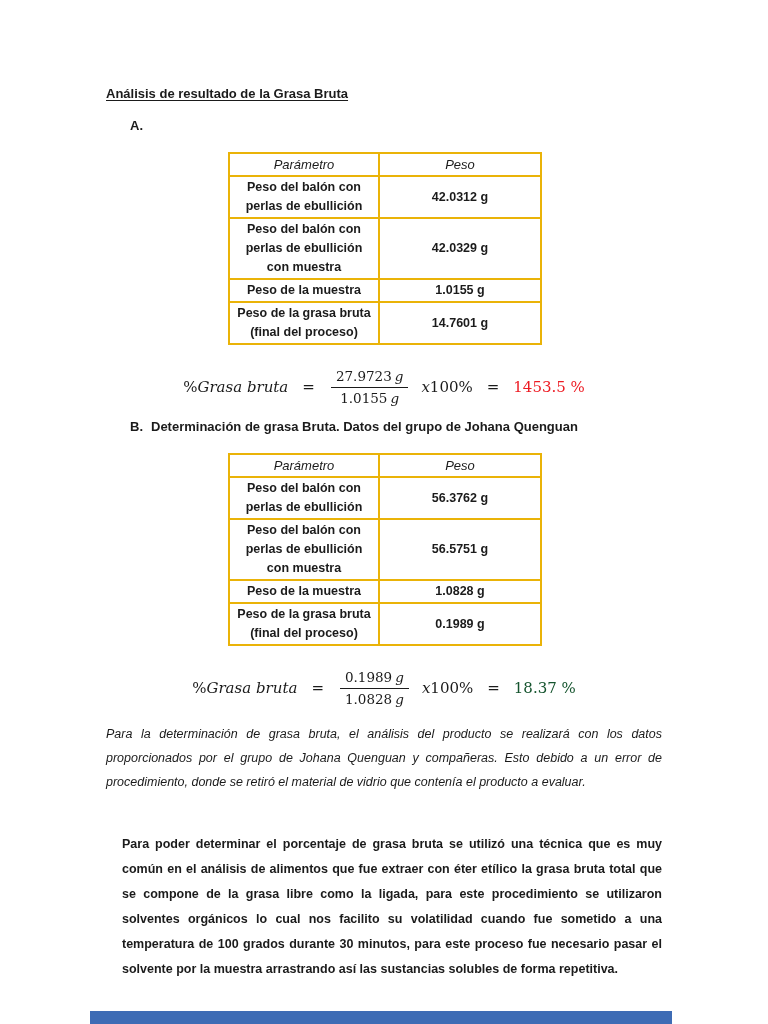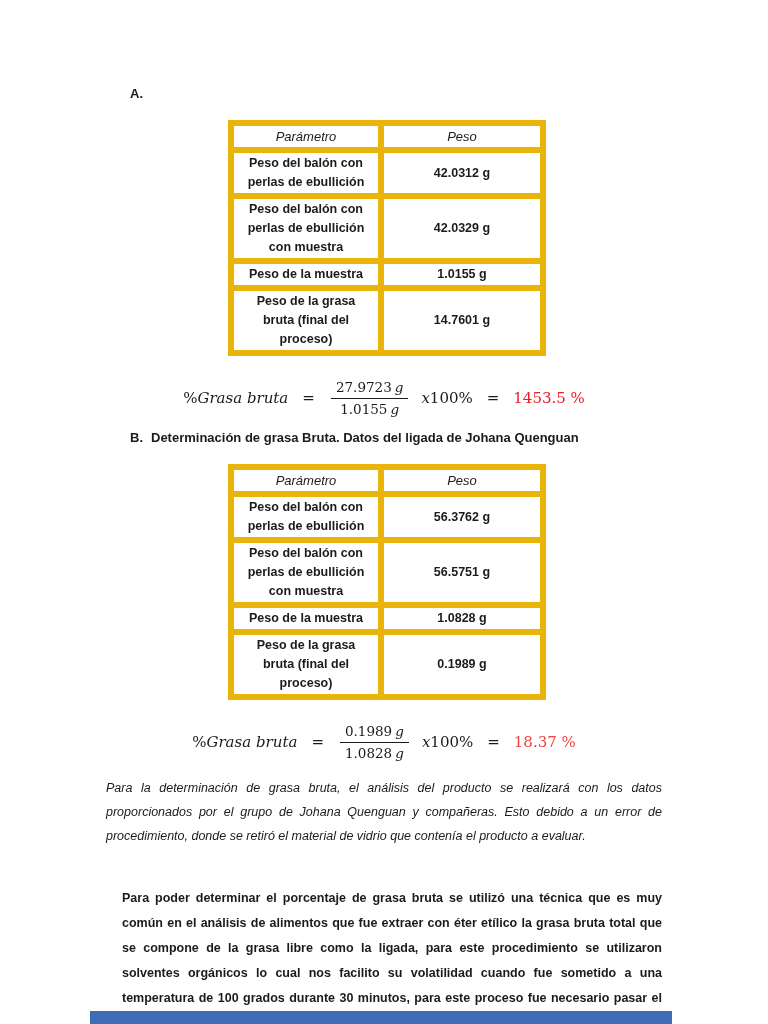--- a/index.html
+++ b/index.html
@@ -28,21 +28,21 @@
     margin: 0 0 0 24px;
   }
   .list-num { width: 21px; flex: 0 0 21px; }
   .data-table {
     border-collapse: collapse;
     margin: 19px 0 0 122px;
     table-layout: fixed;
     width: 312px;
   }
   .data-table th, .data-table td {
-    border: 6px solid #eab308;
+    border: 2px solid #eab308;
     text-align: center;
     vertical-align: middle;
     padding: 1px 6px;
     line-height: 19px;
     box-sizing: border-box;
   }
   .data-table th {
     font-style: italic; font-weight: normal;
     font-size: 13px; height: 20px;
   }
@@ -88,20 +88,21 @@
     position: absolute;
     left: 90px; width: 582px;
     bottom: 0; height: 13px;
   }
 </style>
 </head>
 <body>
 
 <div class="page">
 
+  <h1 class="doc-title">Análisis de resultado de la Grasa Bruta</h1>
 
   <div class="list-heading">
     <span class="list-num">A.</span>
   </div>
 
   <table class="data-table">
     <colgroup>
         <col class="col-param">
         <col class="col-value">
       </colgroup>
@@ -138,21 +139,21 @@
       <span class="num"><span>27.9723</span><span class="unit">g</span></span>
       <span class="den"><span>1.0155</span><span class="unit">g</span></span>
     </span>
     <span class="mul"><span class="it">x</span><span>100%</span></span>
     <span class="eq">=</span>
     <span class="result" style="color: rgb(237, 28, 36);">1453.5 %</span>
   </div>
 
   <div class="list-heading sec-b">
     <span class="list-num">B.</span>
-    <span>Determinación de grasa Bruta. Datos del ligada de Johana Quenguan</span>
+    <span>Determinación de grasa Bruta. Datos del grupo de Johana Quenguan</span>
   </div>
 
   <table class="data-table">
     <colgroup>
         <col class="col-param">
         <col class="col-value">
       </colgroup>
     <thead>
       <tr>
         <th>Parámetro</th>
@@ -181,21 +182,21 @@
 
   <div class="formula">
     <span><span>%</span><span class="it">Grasa bruta</span></span>
     <span class="eq">=</span>
     <span class="frac">
       <span class="num"><span>0.1989</span><span class="unit">g</span></span>
       <span class="den"><span>1.0828</span><span class="unit">g</span></span>
     </span>
     <span class="mul"><span class="it">x</span><span>100%</span></span>
     <span class="eq">=</span>
-    <span class="result" style="color: #ef4444;">18.37 %</span>
+    <span class="result" style="color: #14532d;">18.37 %</span>
   </div>
 
   <p class="note-italic">Para la determinación de grasa bruta, el análisis del producto se realizará con los datos proporcionados por el grupo de Johana Quenguan y compañeras. Esto debido a un error de procedimiento, donde se retiró el material de vidrio que contenía el producto a evaluar.</p>
 
   <p class="body-bold">Para poder determinar el porcentaje de grasa bruta se utilizó una técnica que es muy común en el análisis de alimentos que fue  extraer con éter etílico la grasa bruta total que se compone de la grasa libre como la ligada, para este procedimiento se utilizaron solventes orgánicos lo cual nos facilito su volatilidad cuando fue sometido a una temperatura de 100 grados durante 30 minutos, para este proceso fue necesario pasar el solvente por la muestra arrastrando así las sustancias solubles de forma repetitiva.</p>
 
 </div>
 
 <div class="next-page-bar" style="background-color: rgb(62, 108, 181);"></div>
 

